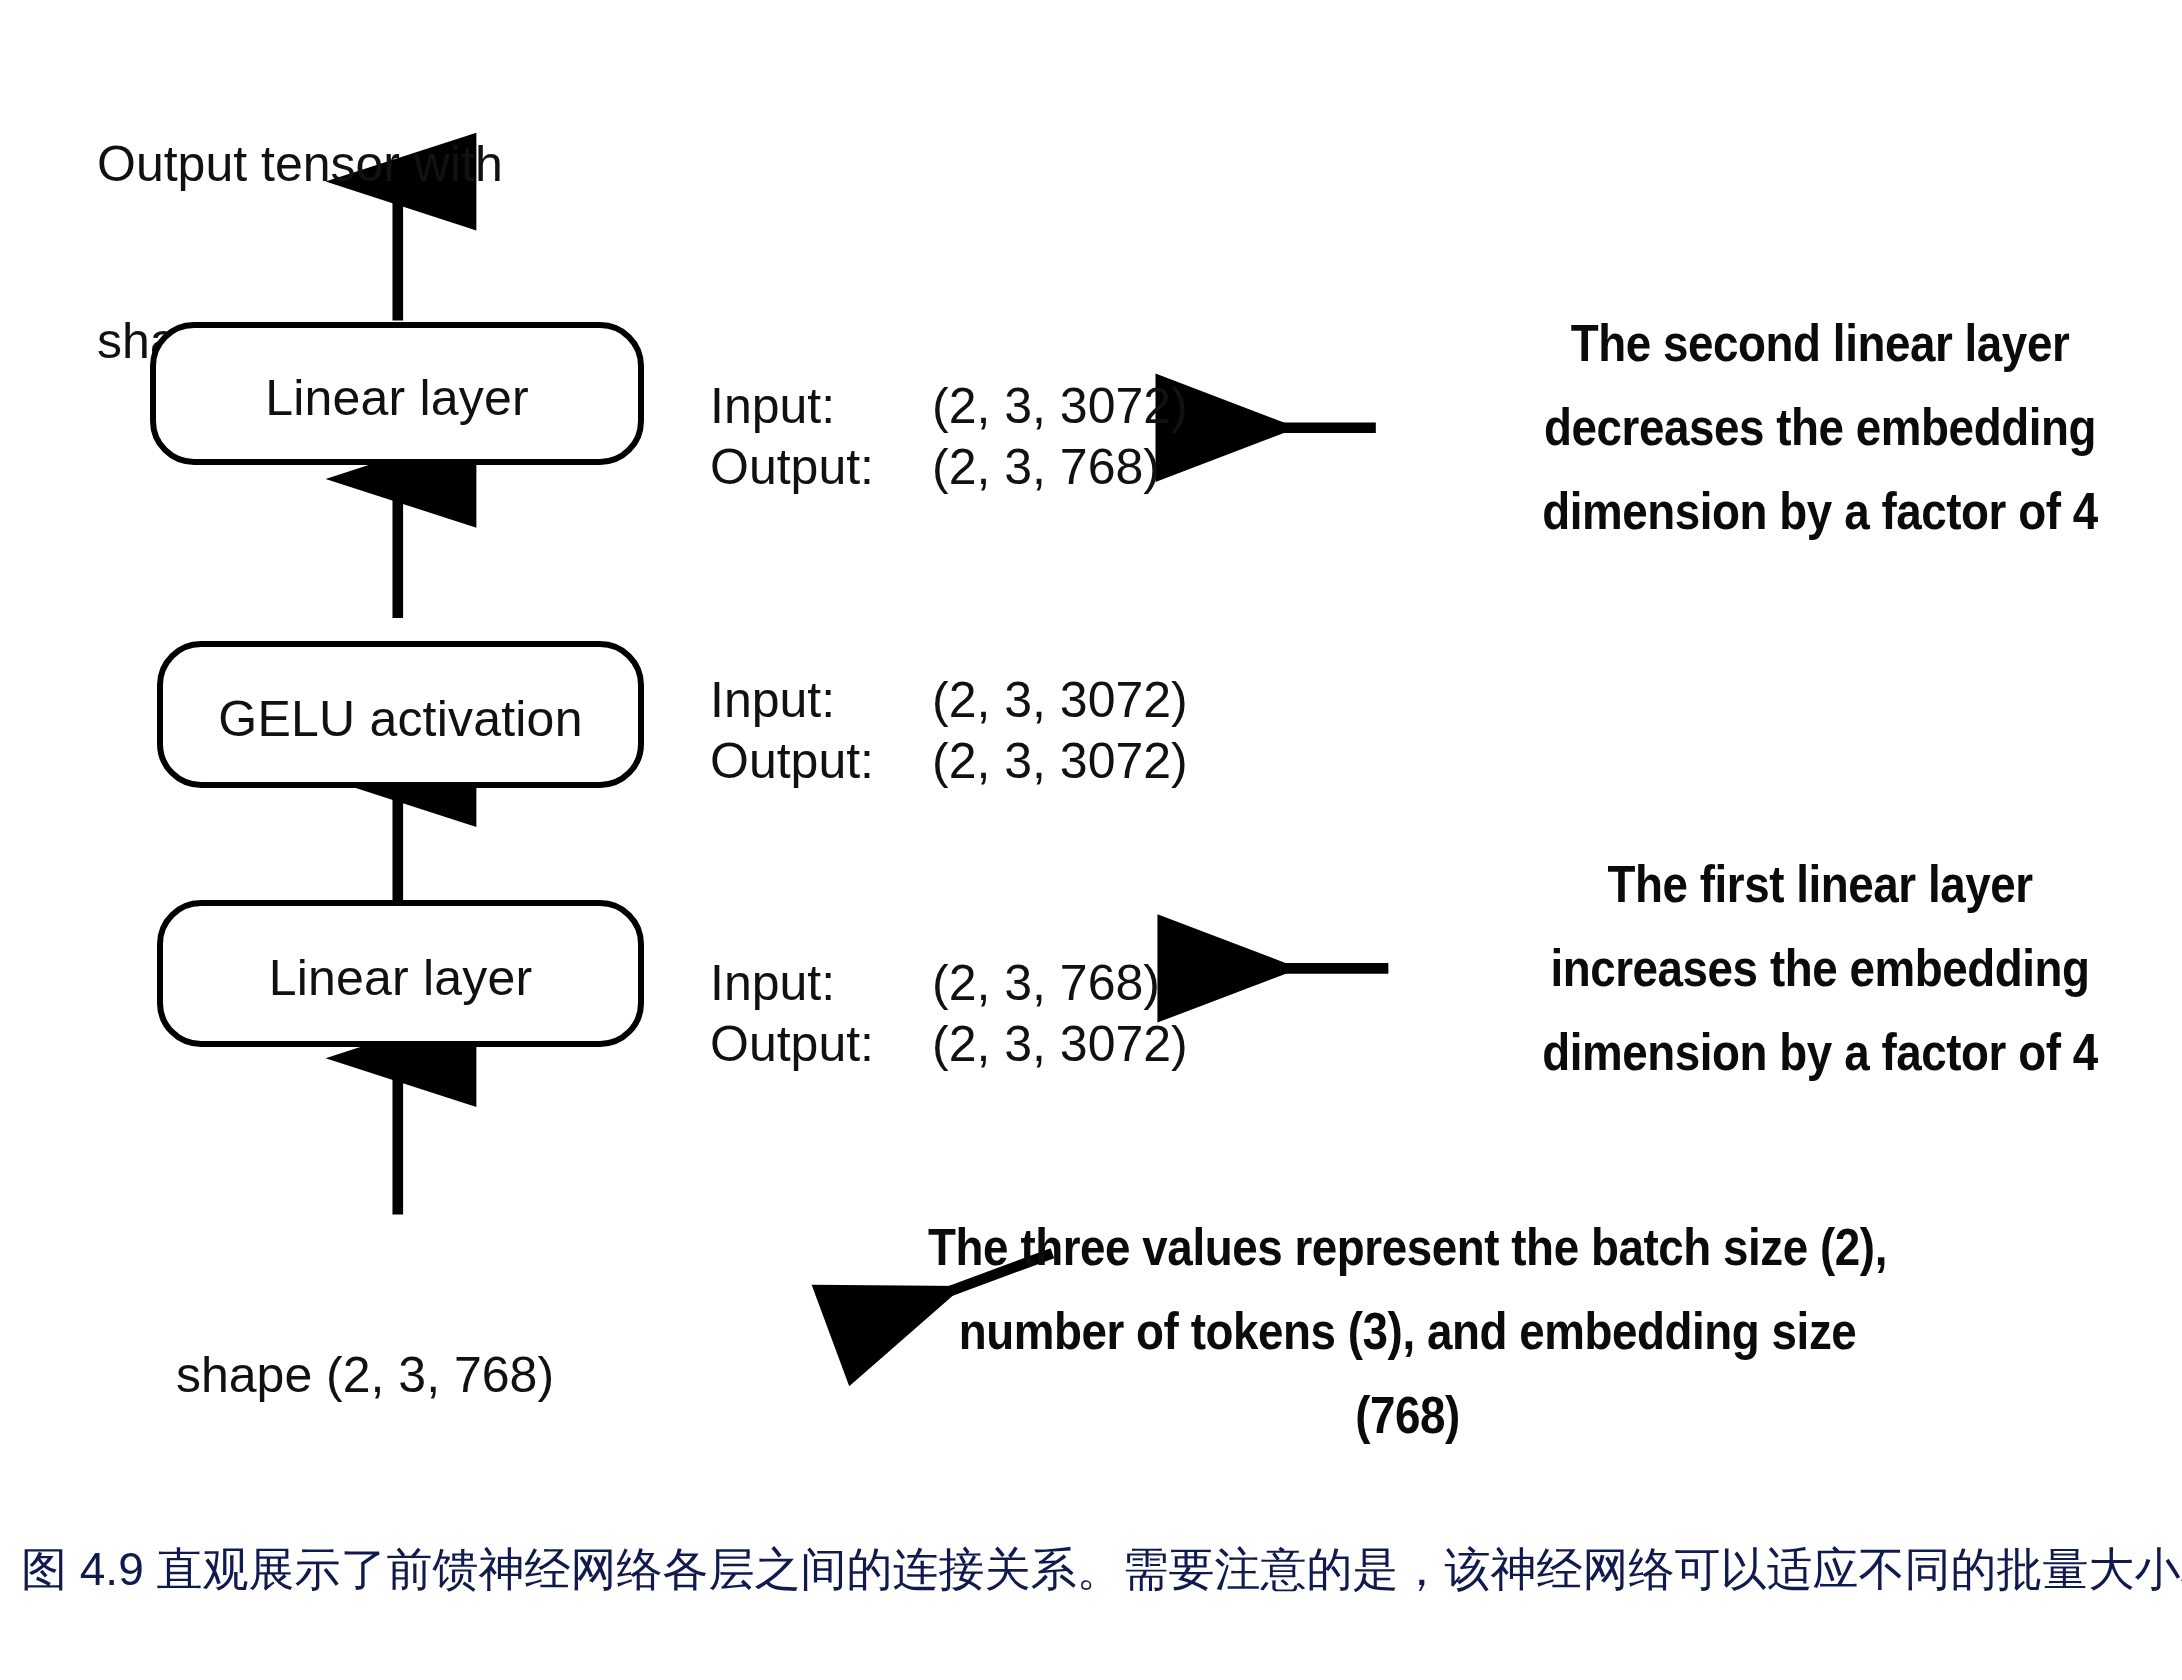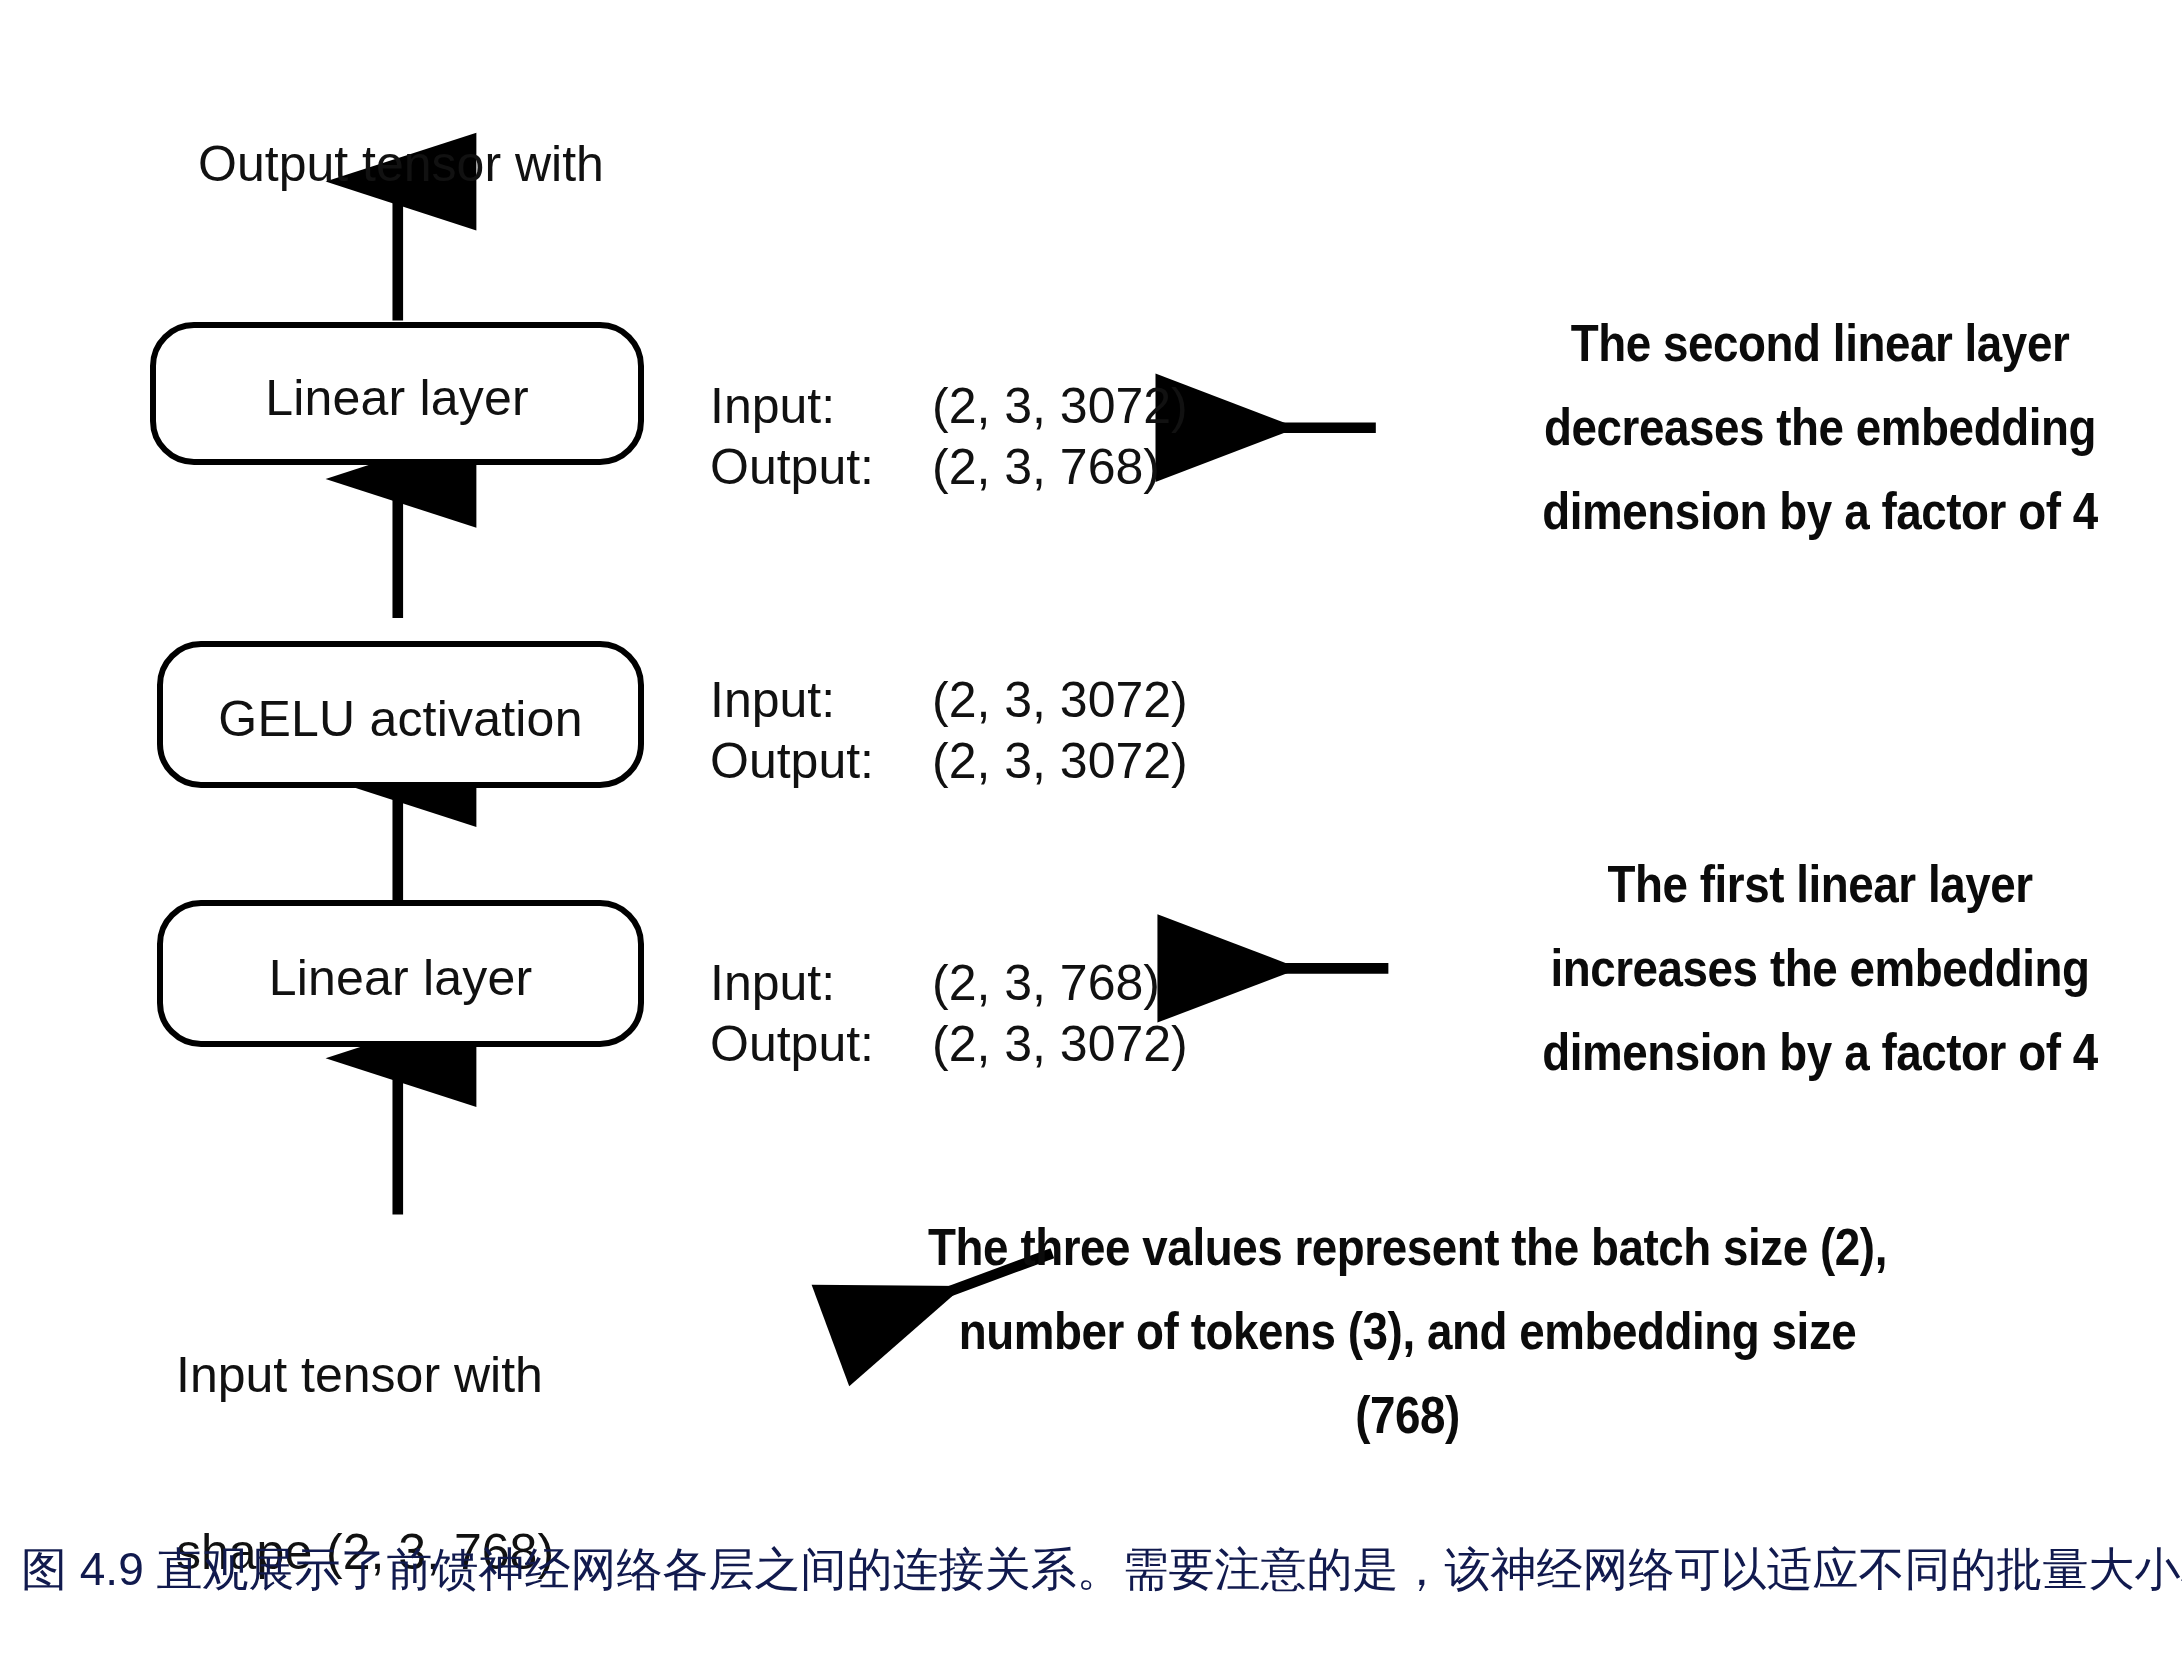--- a/index.html
+++ b/index.html
@@ -41,21 +41,21 @@
 
   
   .plain {
     position: absolute;
     color: #111;
     font-size: 50px;
     line-height: 1.18;
     font-family: "Liberation Sans", "DejaVu Sans", sans-serif;
     white-space: pre;
   }
-  .plain.center { text-align: center; }
+  .plain.center { }
 
   
   .io {
     position: absolute;
     color: #111;
     font-size: 50px;
     line-height: 1.22;
     font-family: "Liberation Sans", "DejaVu Sans", sans-serif;
     margin-top: 28px;
   }
@@ -195,20 +195,19 @@
   <div>dimension by a factor of 4</div>
 </div>
 
 <div class="anno" style="left:809px; top:1205px; width:1197px;">
   <div>The three values represent the batch size (2),</div>
   <div>number of tokens (3), and embedding size</div>
   <div>(768)</div>
 </div>
 
 <div class="plain" style="left:176px; top:1228px; width:599px;">
-  <div>Input tensor with</div>
   <div>shape (2, 3, 768)</div>
 </div>
 
 <div class="caption">
   <div class="line">图 4.9 直观展示了前馈神经网络各层之间的连接关系。需要注意的是，该神经网络可以适应不同的批量大小和</div>
 </div>
 
 
 </body></html>

